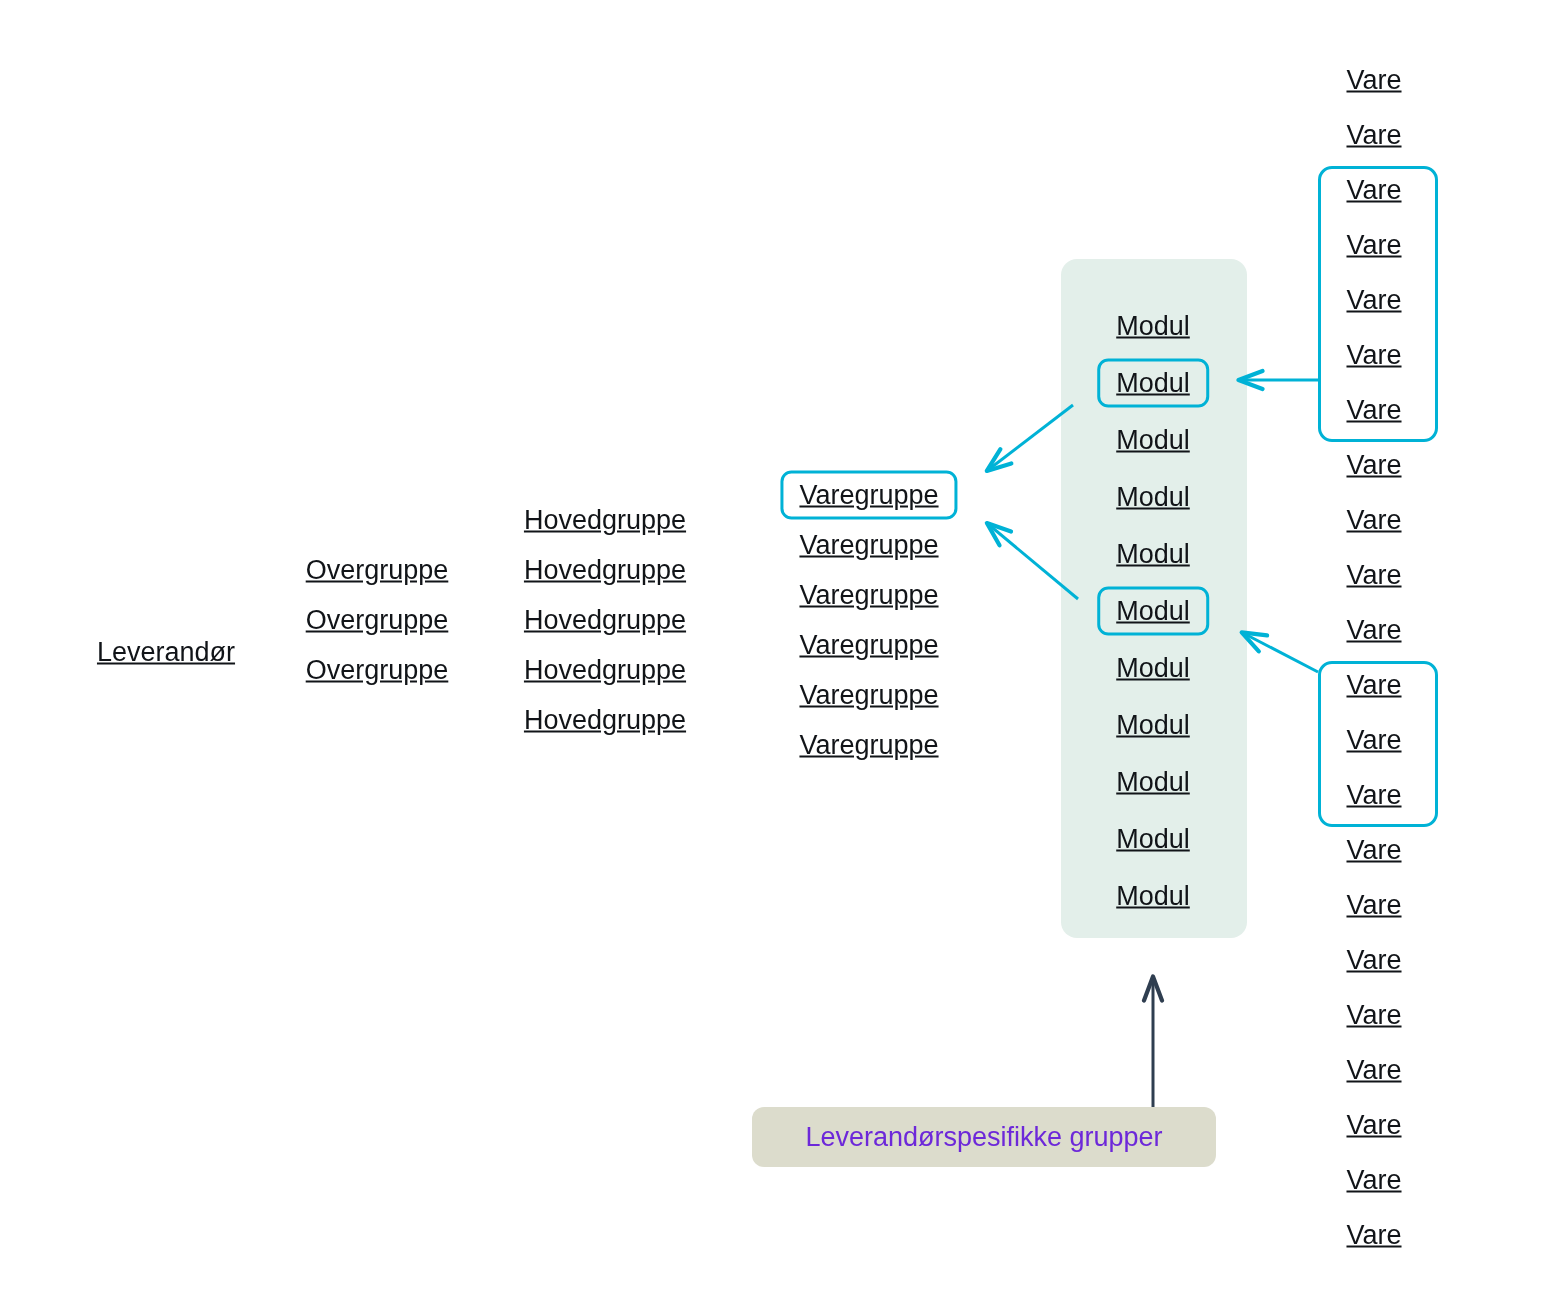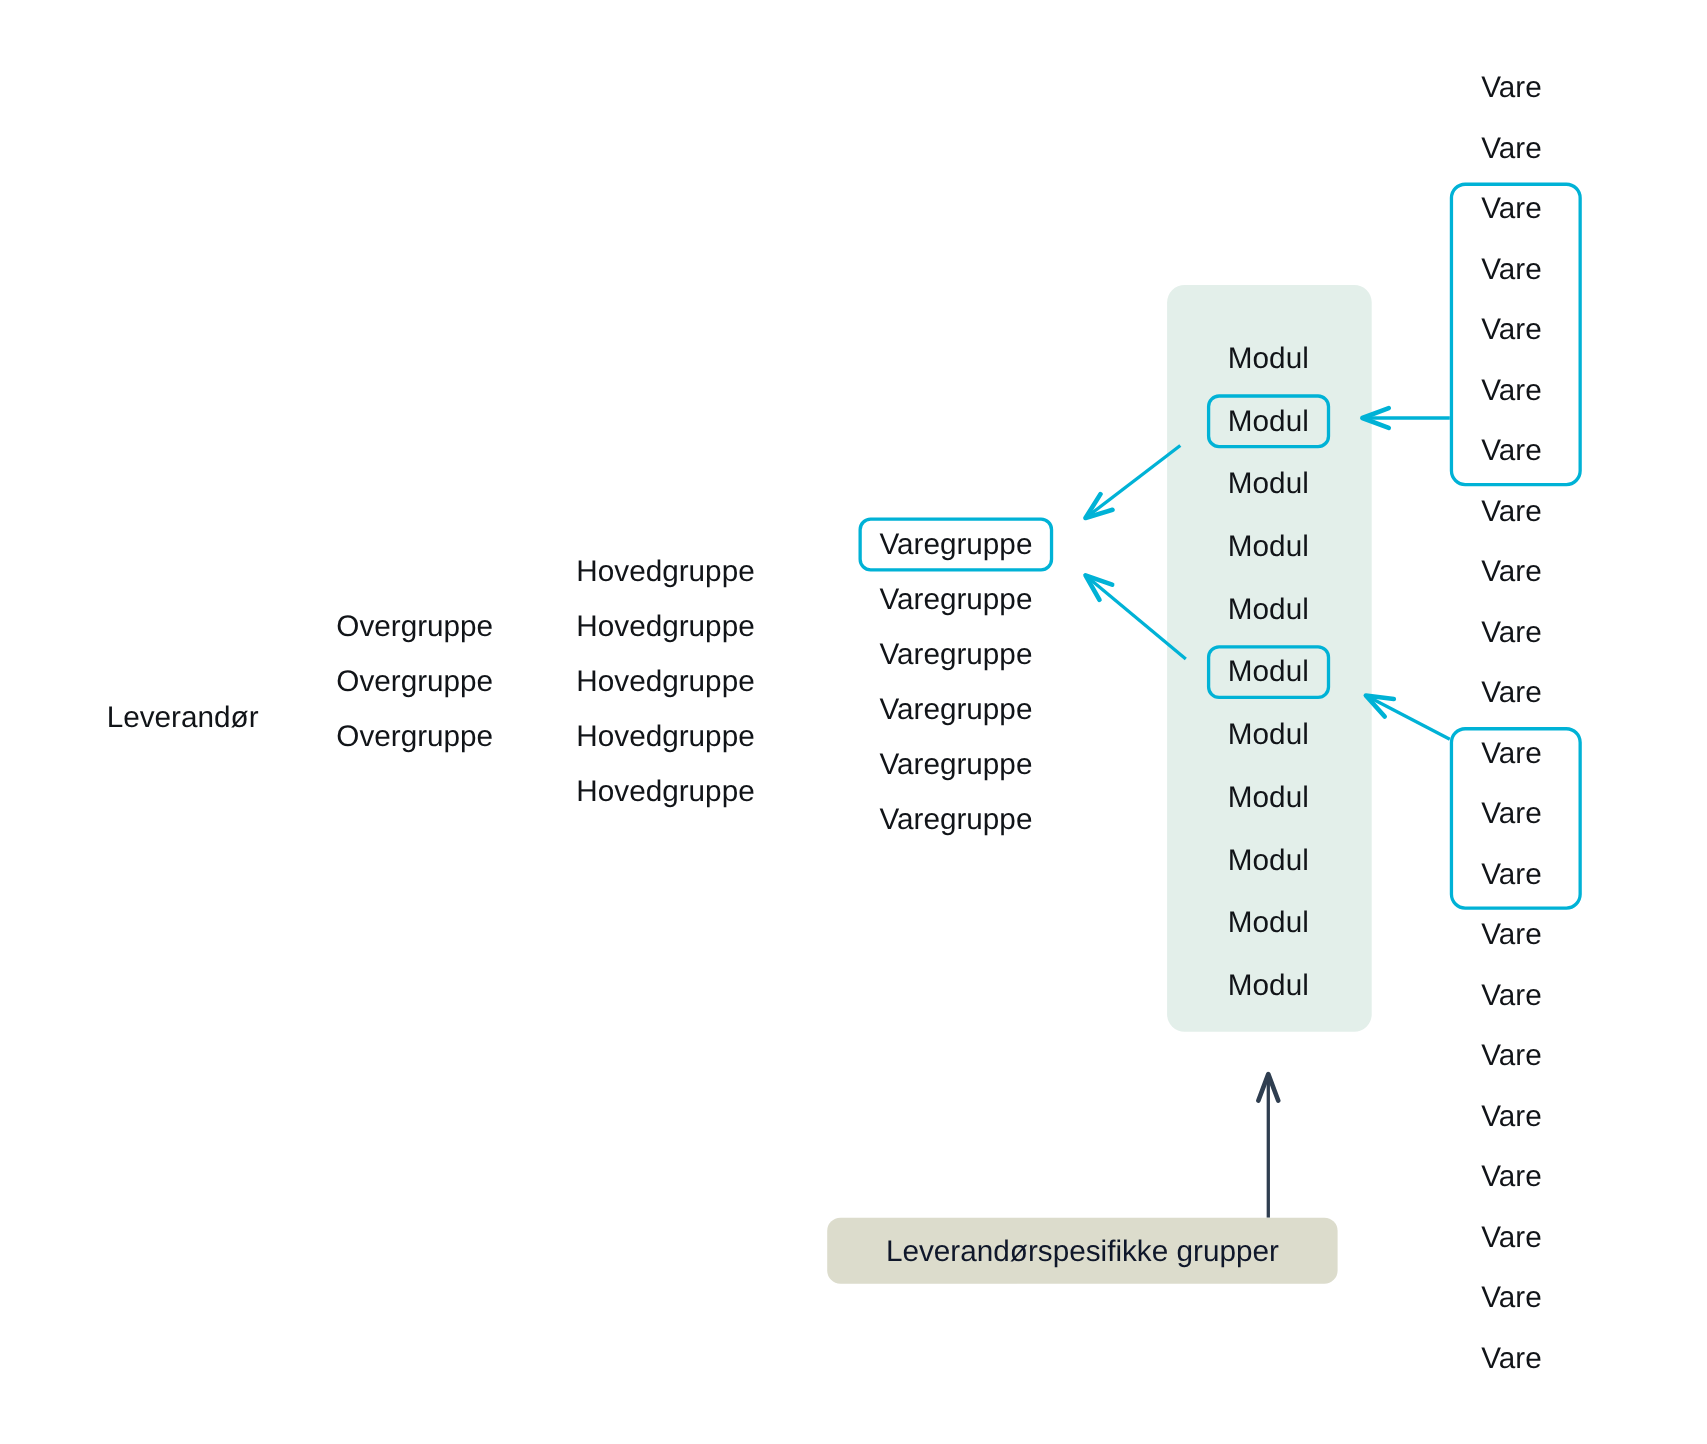--- a/index.html
+++ b/index.html
@@ -26,20 +26,21 @@
     pointer-events: none;
   }
   .node {
     position: absolute;
     font-size: 27px;
     line-height: 1;
     color: #111418;
     white-space: nowrap;
     transform: translate(-50%, -50%);
     text-align: center;
+    text-decoration: underline;
   }
   .node.boxed {
     border: 3px solid #00B2D6;
     border-radius: 11px;
     padding: 8px 16px;
     background: transparent;
   }
   .panel {
     position: absolute;
     background: #E3EFEA;
@@ -52,21 +53,21 @@
     background: transparent;
   }
   .legend-box {
     position: absolute;
     background: #DCDCCC;
     border-radius: 12px;
     display: flex;
     align-items: center;
     justify-content: center;
     font-size: 27px;
-    color: #0f172a;
+    color: #6d28d9;
   }
 </style>
 </head>
 <body>
 
 <div id="canvas">
 
   <div class="panel" id="modul-panel" style="left: 1061px; top: 259px; width: 186px; height: 679px; background: rgb(227, 239, 234);"></div>
 
   <svg class="svg-layer" viewBox="0 0 1552 1313">

